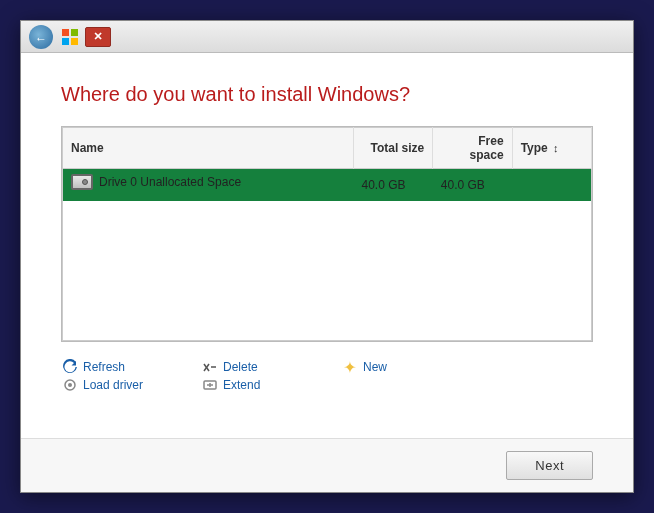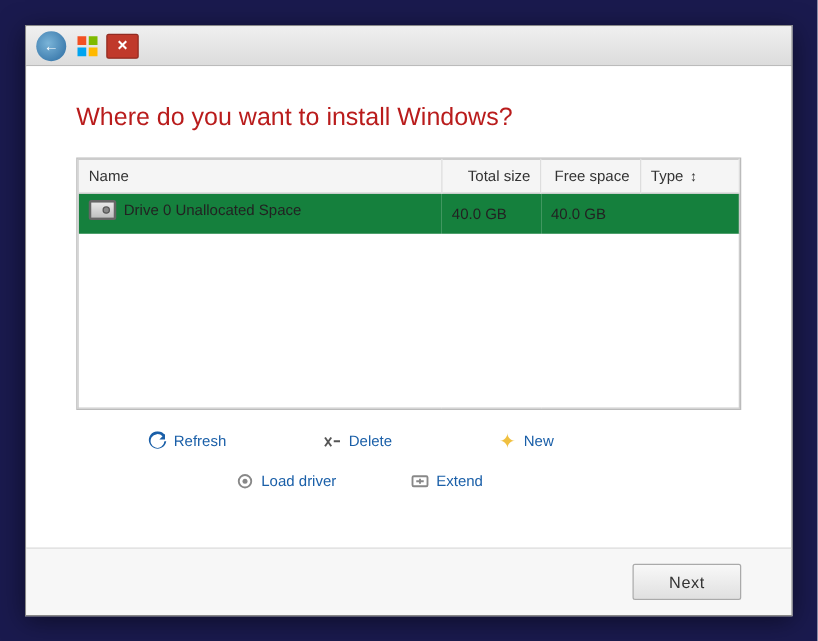--- a/index.html
+++ b/index.html
@@ -107,21 +107,21 @@
     }
 
     .disk-table thead tr {
       background: #f5f5f5;
       border-bottom: 1px solid #ccc;
     }
 
     .disk-table th {
       padding: 6px 8px;
       text-align: left;
-      font-weight: normal;
+      font-weight: bold;
       color: #333;
       font-size: 12px;
       border-right: 1px solid #ddd;
     }
 
     .disk-table th.right {
       text-align: right;
     }
 
     .disk-table th.name-col {
@@ -183,22 +183,21 @@
       border-radius: 50%;
       background: #888;
       border: 1px solid #555;
     }
 
     
     .actions {
       margin-top: 16px;
       display: flex;
       flex-direction: column;
-      gap: 14px;
-      align-items: center;
+      gap: 0;
     }
 
     .action-row {
       display: flex;
       gap: 0;
     }
 
     .action-btn {
       display: flex;
       align-items: center;

